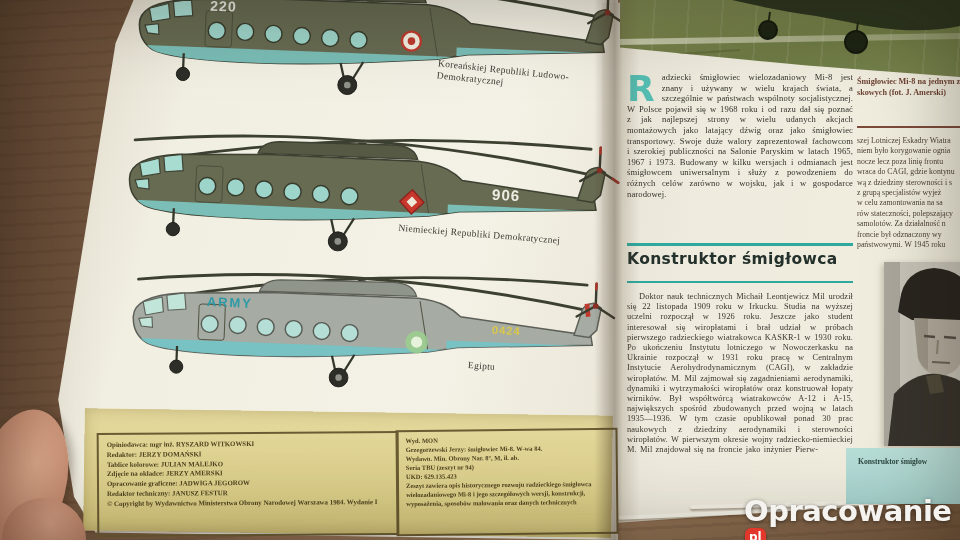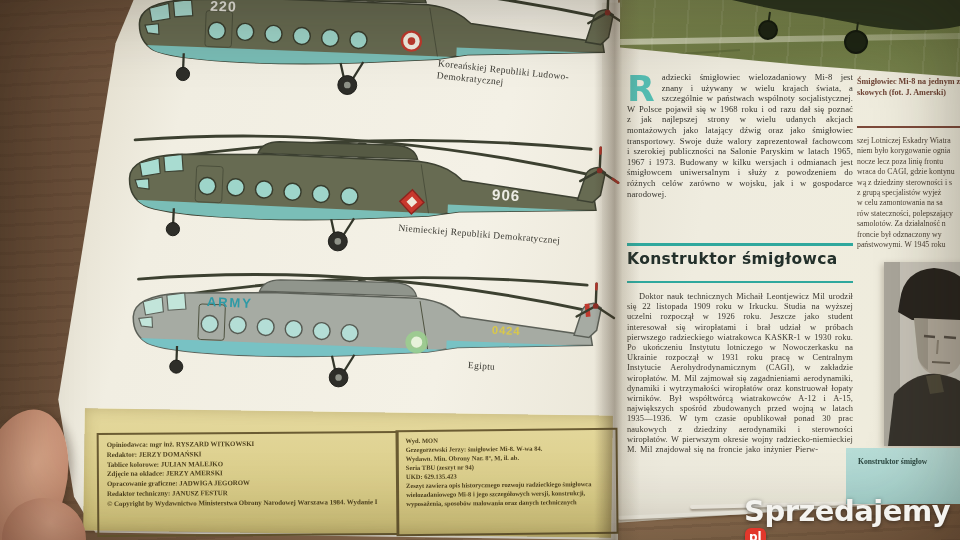--- a/index.html
+++ b/index.html
@@ -374,15 +374,15 @@
   </div>
   <div class="portrait-caption-box">
     <div class="cap">Konstruktor śmigłow</div>
   </div>
 
   <div class="gutter"></div>
 
   <div class="finger f1"></div>
   <div class="finger f2"></div>
 
-  <div class="watermark"><span>Sprzedajemy</span><span class="tld">pl</span></div>
+  <div class="watermark"><span>Opracowanie</span><span class="tld">pl</span></div>
 
 </div>
 
 </body></html>

